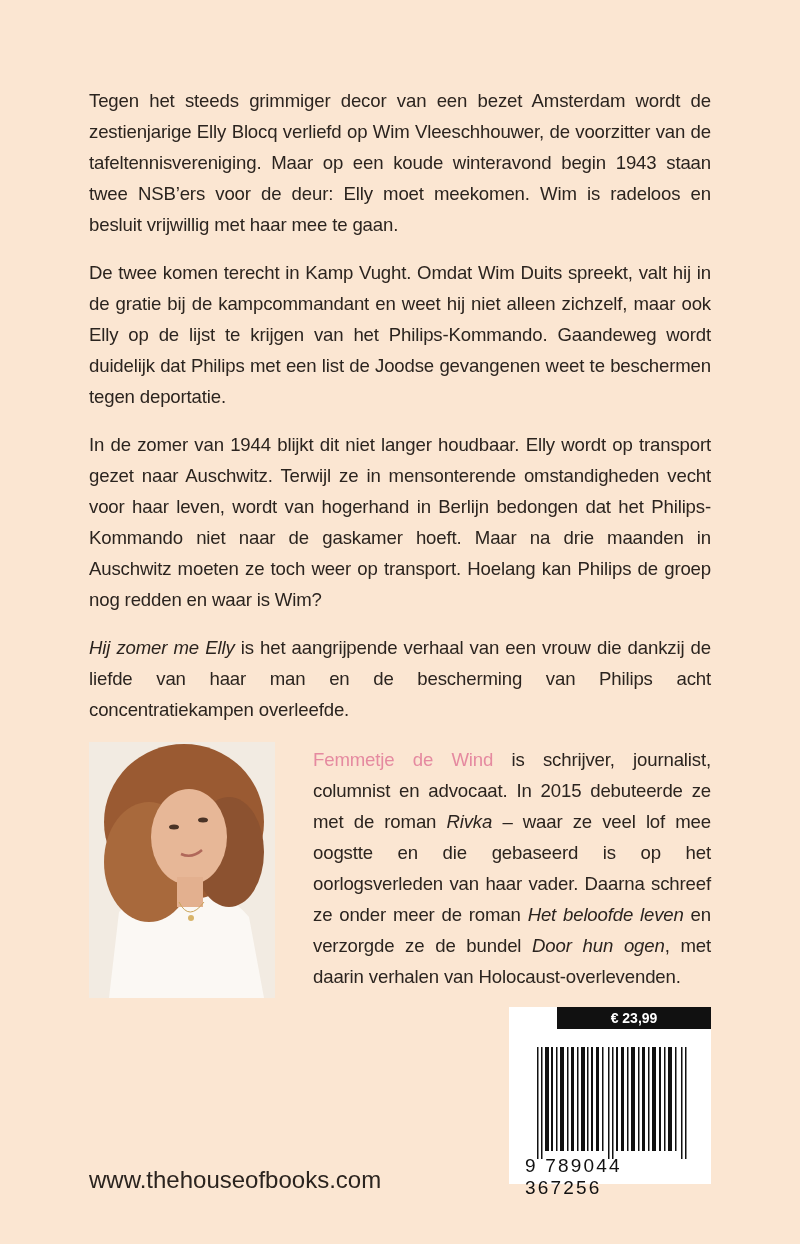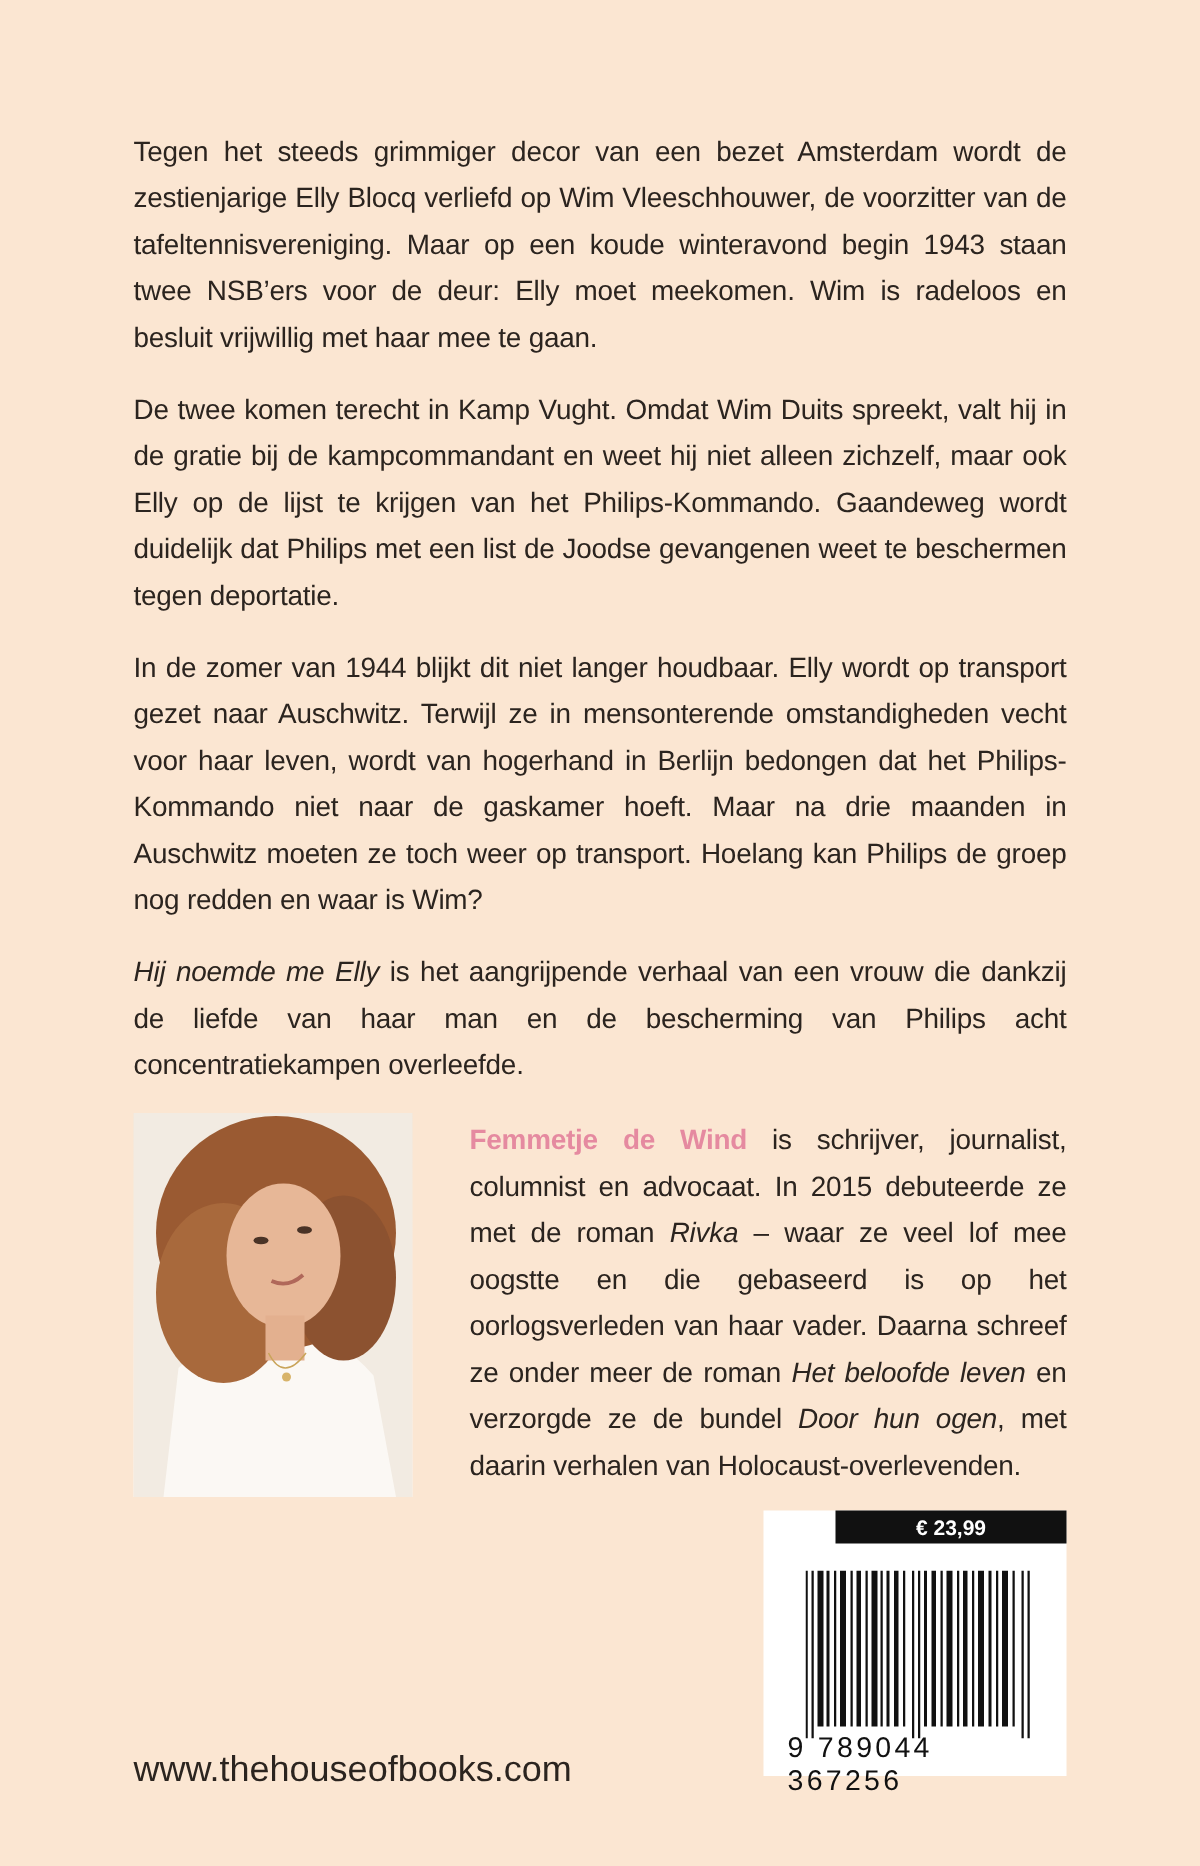--- a/index.html
+++ b/index.html
@@ -25,21 +25,21 @@
       position: absolute; left: 89px; top: 742px;
       width: 186px; height: 256px;
       background: linear-gradient(180deg, #efe7dc 0%, #f3ece3 40%, #f8f4ef 100%);
       overflow: hidden;
     }
     .bio {
       position: absolute; left: 313px; top: 744px; width: 398px;
       font-size: 18.6px; line-height: 31px; text-align: justify;
       letter-spacing: -0.15px;
     }
-    .author-name { color: #e58aa0; font-weight: bold; margin-top: 13px; }
+    .author-name { color: #e58aa0; font-weight: normal; margin-top: 13px; }
     .barcode-box {
       position: absolute; left: 509px; top: 1007px;
       width: 202px; height: 177px; background: #ffffff;
     }
     .price-bar {
       background: #111; color: #fff; height: 22px;
       font-size: 14px; font-weight: bold; text-align: center; line-height: 22px; margin-left: 48px;
     }
     .bars { position: absolute; left: 28px; top: 40px; width: 150px; height: 112px; }
     .isbn {
@@ -51,21 +51,21 @@
       font-size: 24px; color: #2b241f;
     }
   </style>
 </head>
 <body>
 
 <div class="text-block" style="top:85px;">
   <p class="para">Tegen het steeds grimmiger decor van een bezet Amsterdam wordt de zestienjarige Elly Blocq verliefd op Wim Vleeschhouwer, de voorzitter van de tafeltennisvereniging. Maar op een koude winteravond begin 1943 staan twee NSB’ers voor de deur: Elly moet meekomen. Wim is radeloos en besluit vrijwillig met haar mee te gaan.</p>
   <p class="para">De twee komen terecht in Kamp Vught. Omdat Wim Duits spreekt, valt hij in de gratie bij de kampcommandant en weet hij niet alleen zichzelf, maar ook Elly op de lijst te krijgen van het Philips-Kommando. Gaandeweg wordt duidelijk dat Philips met een list de Joodse gevangenen weet te beschermen tegen deportatie.</p>
   <p class="para">In de zomer van 1944 blijkt dit niet langer houdbaar. Elly wordt op transport gezet naar Auschwitz. Terwijl ze in mensonterende omstandigheden vecht voor haar leven, wordt van hogerhand in Berlijn bedongen dat het Philips-Kommando niet naar de gaskamer hoeft. Maar na drie maanden in Auschwitz moeten ze toch weer op transport. Hoelang kan Philips de groep nog redden en waar is Wim?</p>
-  <p class="para"><em>Hij noemde me Elly</em><span> is het aangrijpende verhaal van een vrouw die dankzij de liefde van haar man en de bescherming van Philips acht concentratiekampen overleefde.</span></p>
+  <p class="para"><em>Hij zomer me Elly</em><span> is het aangrijpende verhaal van een vrouw die dankzij de liefde van haar man en de bescherming van Philips acht concentratiekampen overleefde.</span></p>
 </div>
 
 <div class="author-photo">
   <svg width="186" height="256" viewBox="0 0 186 256">
     <rect width="186" height="256" fill="#f2ebe2"></rect>
 
     <path d="M20 256 L30 170 Q60 140 93 150 Q130 140 160 175 L175 256 Z" fill="#fbf8f4"></path>
 
     <ellipse cx="95" cy="80" rx="80" ry="78" fill="#9a5a32"></ellipse>
     <ellipse cx="60" cy="120" rx="45" ry="60" fill="#a8693c"></ellipse>

